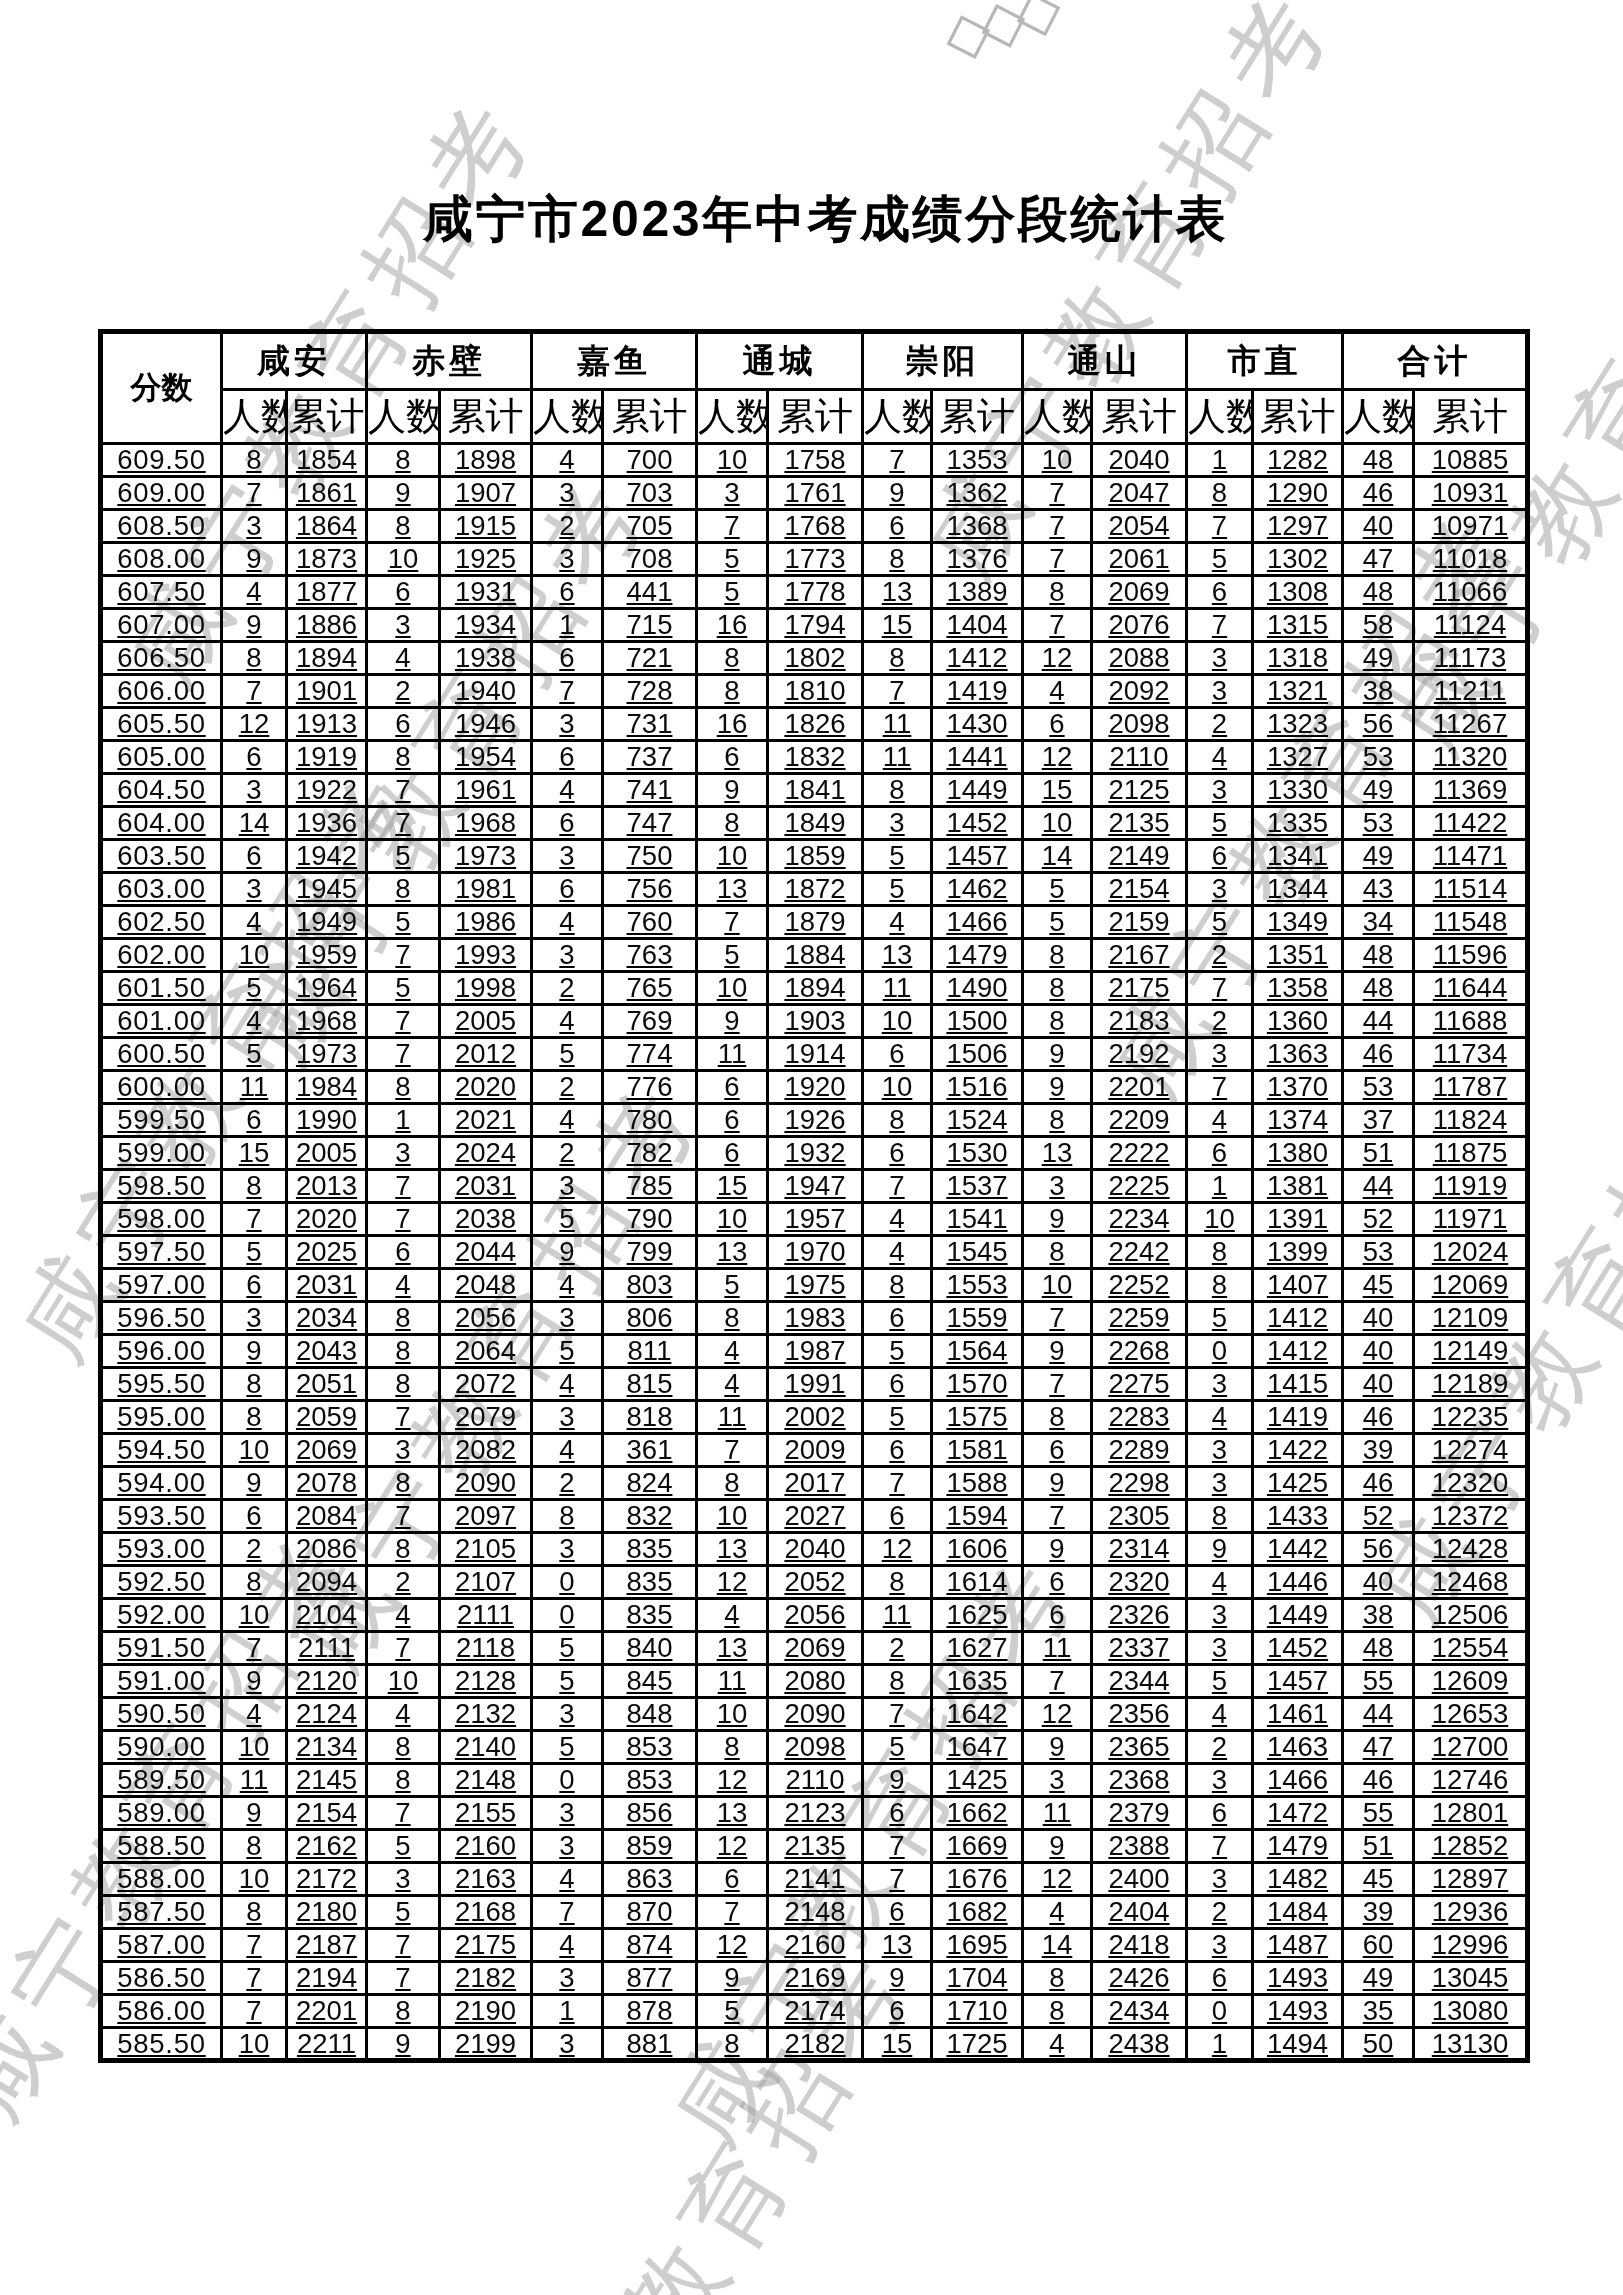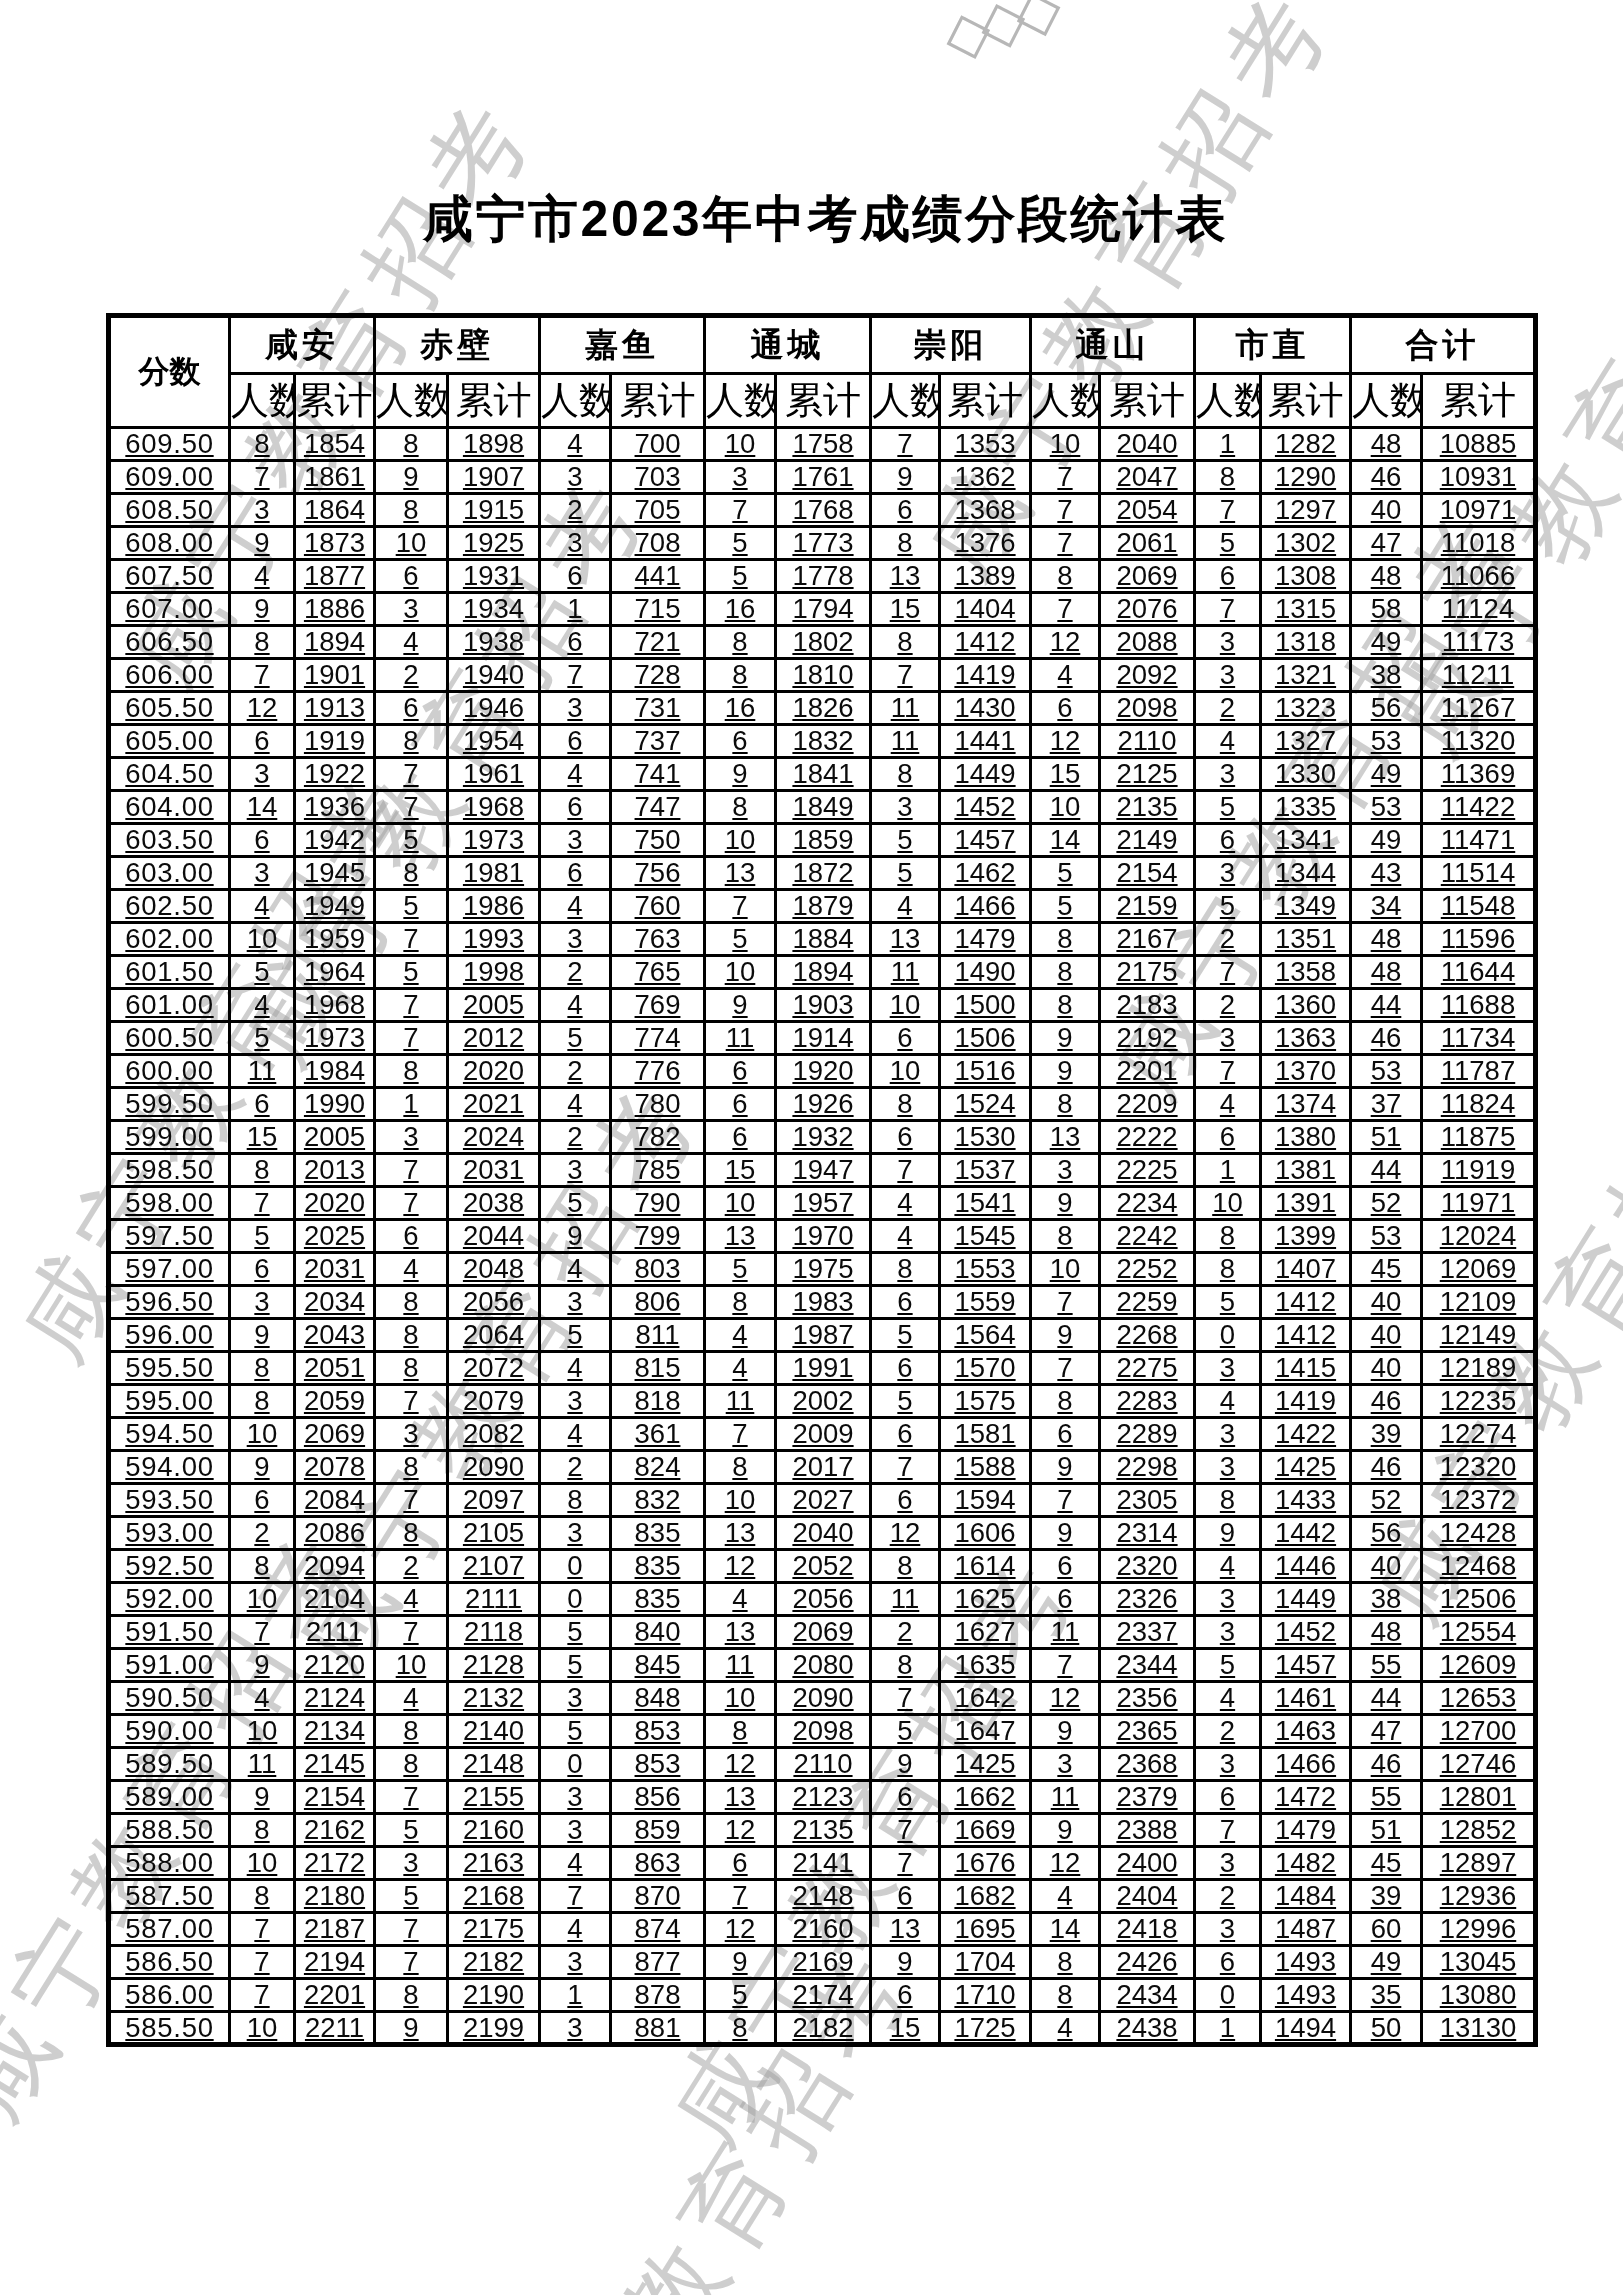--- a/index.html
+++ b/index.html
@@ -6,22 +6,22 @@
   body{
     width:1623px;height:2295px;position:relative;overflow:hidden;
     background:#ffffff;font-family:"Liberation Sans","DejaVu Sans",sans-serif;color:#000;
   }
   .page-title{
     position:absolute;top:186px;left:14px;width:1623px;text-align:center;
     font-size:50px;font-weight:800;letter-spacing:2.6px;z-index:2;
     font-family:"Liberation Sans","DejaVu Sans",sans-serif;
   }
   table.score-table{
-    position:absolute;left:98px;top:313px;width:1427px;z-index:2;
-    border-collapse:collapse;table-layout:fixed;border:5.9px solid #000;margin-left:8px;
+    position:absolute;left:98px;top:329px;width:1427px;z-index:2;
+    border-collapse:collapse;table-layout:fixed;border:5.9px solid #000;
   }
   .score-table th,.score-table td{
     border:3.3px solid #000;text-align:center;vertical-align:middle;
     padding:0;background:transparent;overflow:hidden;white-space:nowrap;
   }
   tr.region-row{height:58px;}
   tr.sub-row{height:46px;}
   .score-table tbody tr{height:33px;text-decoration:underline;}
   th.score-h{font-size:31px;font-weight:600;}
   th.region{font-size:33px;font-weight:600;letter-spacing:3.9px;}

